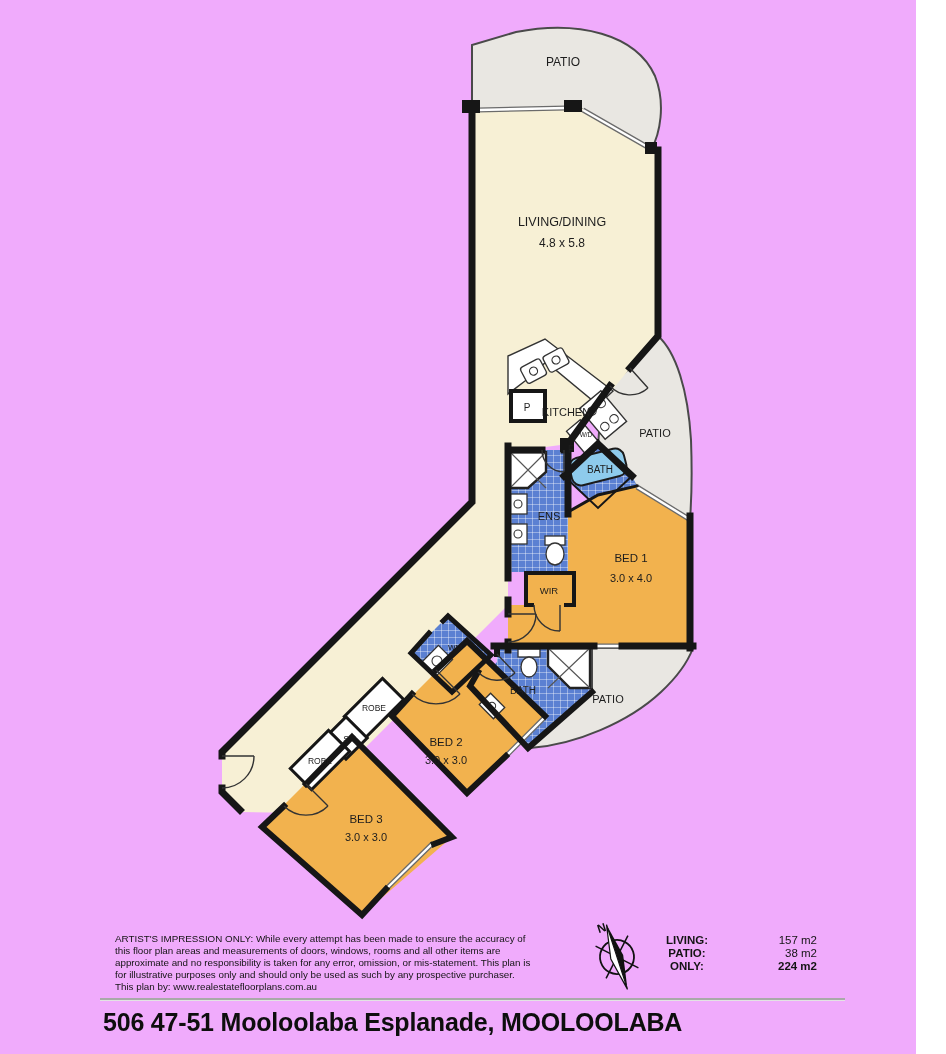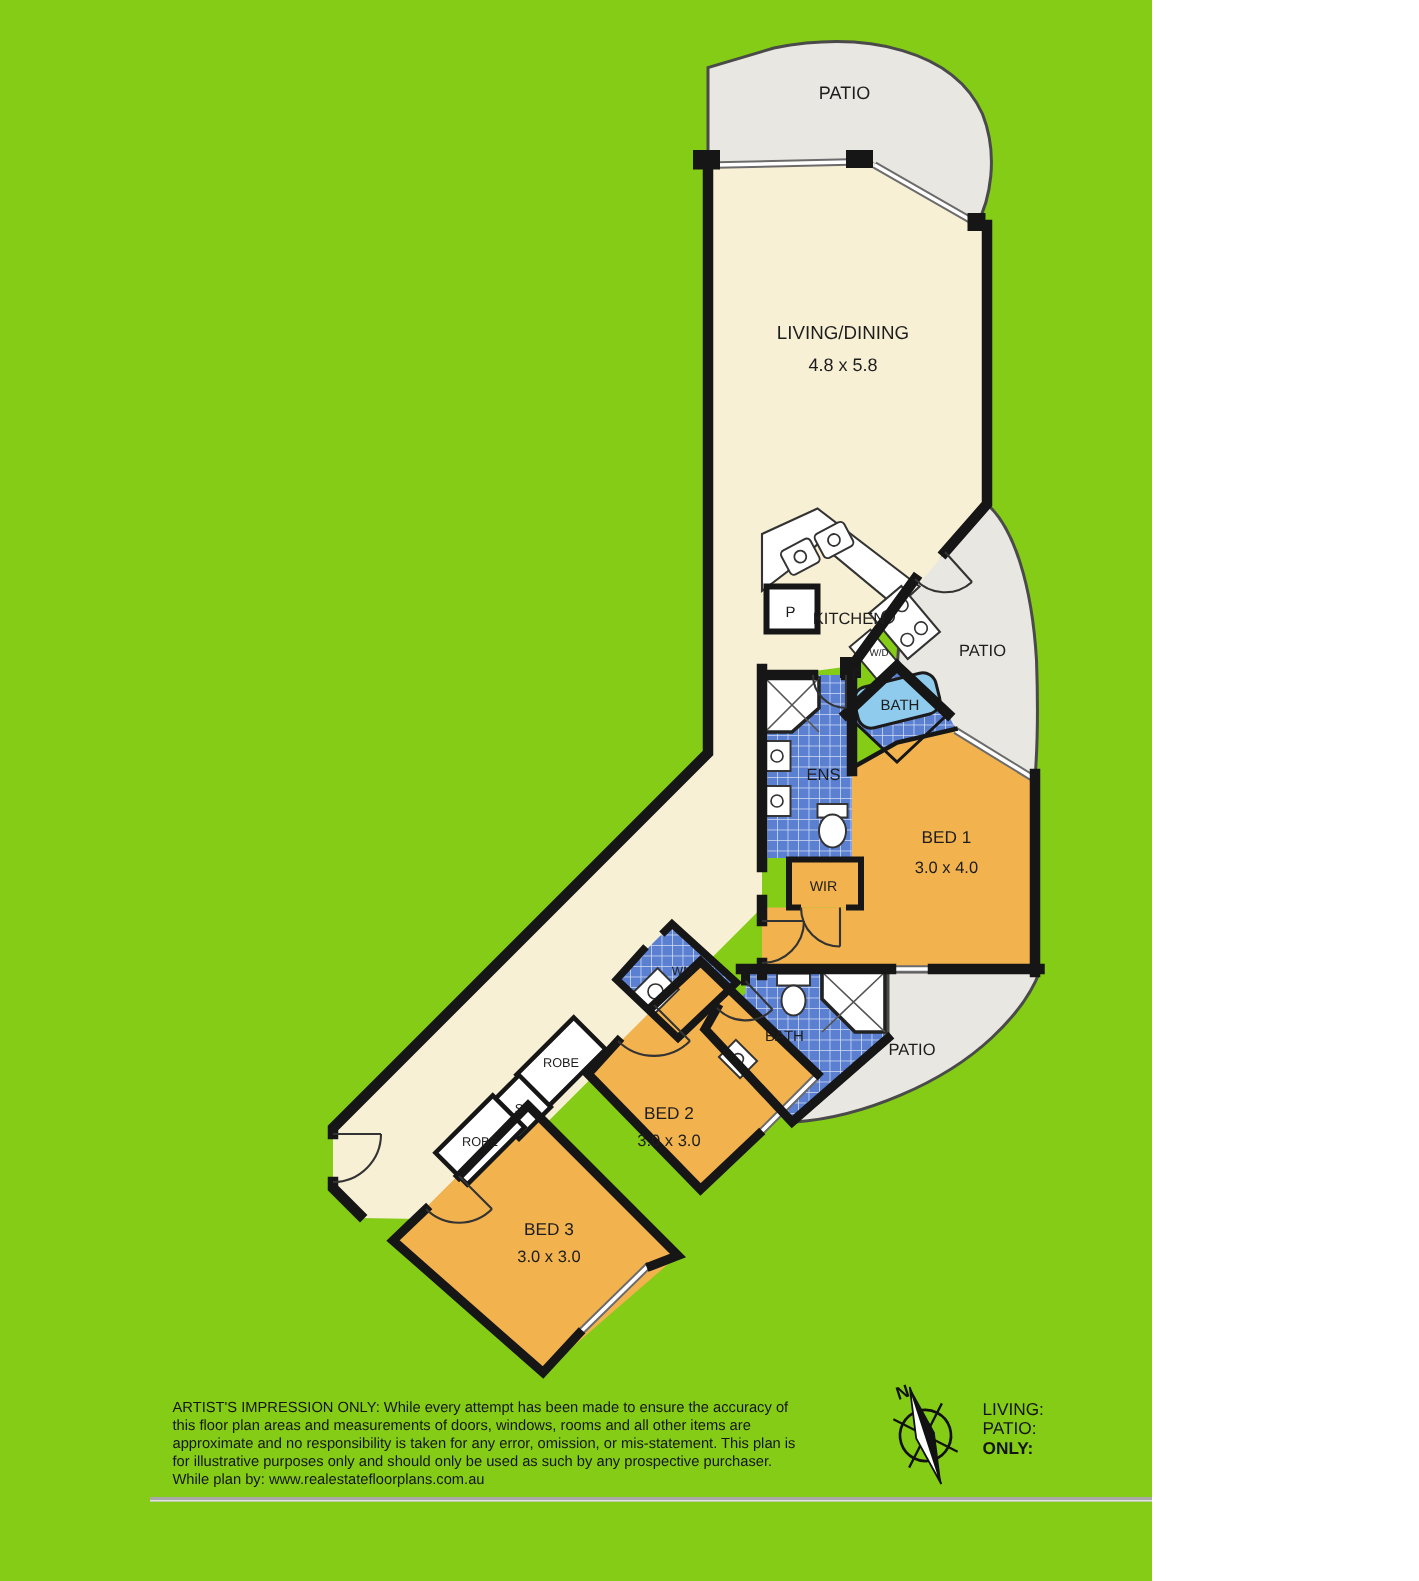--- a/index.html
+++ b/index.html
@@ -1,25 +1,25 @@
 <!DOCTYPE html>
 <html><head>
 <meta charset="utf-8">
 <style>
   html,body{margin:0;padding:0;background:#ffffff;}
-  .page{position:relative;width:768px;height:1054px;background:#84cc16;overflow:hidden;
+  .page{position:relative;width:916px;height:1054px;background:#f0abfc;overflow:hidden;
         font-family:"Liberation Sans", sans-serif;}
   .plan-svg{position:absolute;left:0;top:0;}
   .room-label{font-family:"Liberation Sans",sans-serif;fill:#1d1d1d;}
   .disclaimer{position:absolute;left:115px;top:933px;width:424px;font-size:9.8px;
               line-height:12px;color:#141414;}
   .disclaimer b{font-weight:normal;}
   .legend{position:absolute;left:655px;top:934px;width:162px;font-size:11.5px;color:#141414;}
   .legend-row{display:flex;justify-content:space-between;line-height:13px;}
-  .legend-row .l{width:64px;text-align:left;}
+  .legend-row .l{width:64px;text-align:center;font-weight:bold;}
   .legend-row .v{width:80px;text-align:right;}
   .legend-row.total{font-weight:bold;}
   .divider{position:absolute;left:100px;top:998px;width:745px;height:2px;
            background:#a9a9a9;border-bottom:1px solid #e3e3e3;}
   .address{position:absolute;left:103px;top:1008px;font-size:25px;font-weight:bold;
            color:#0e0e0e;letter-spacing:-0.2px;}
 </style>
 </head>
 <body>
 
@@ -197,34 +197,35 @@
       <path d="M-17,-17 L17,17 M17,-17 L-17,17" stroke="#111" stroke-width="1.5"></path>
       <polygon points="0,-34 6.5,0 0,34" fill="#111"></polygon>
       <polygon points="0,-34 -6.5,0 0,34" fill="#fff" stroke="#111" stroke-width="1.2"></polygon>
     </g>
     <text x="603" y="932" transform="rotate(-18 603 932)" font-size="12" font-weight="bold" fill="#111" text-anchor="middle" font-family="Liberation Sans, sans-serif">N</text>
   </g>
 </svg>
 
 <div class="disclaimer">
   <b>ARTIST'S IMPRESSION ONLY:</b><span> While every attempt has been made to ensure the accuracy of this floor plan areas and measurements of doors, windows, rooms and all other items are approximate and no responsibility is taken for any error, omission, or mis-statement. This plan is for illustrative purposes only and should only be used as such by any prospective purchaser.</span>
-  <div><b>While plan by: www.realestatefloorplans.com.au</b></div>
+  <div><b>This plan by: www.realestatefloorplans.com.au</b></div>
 </div>
 
 <div class="legend">
   <div class="legend-row">
     <span class="l">LIVING:</span>
     <span class="v">157 m2</span>
   </div>
   <div class="legend-row">
     <span class="l">PATIO:</span>
     <span class="v">38 m2</span>
   </div>
   <div class="legend-row total">
     <span class="l">ONLY:</span>
     <span class="v">224 m2</span>
   </div>
 </div>
 
 <div class="divider"></div>
 
+<div class="address">506 47-51 Mooloolaba Esplanade, MOOLOOLABA</div>
 
 </div>
 
 </body></html>

